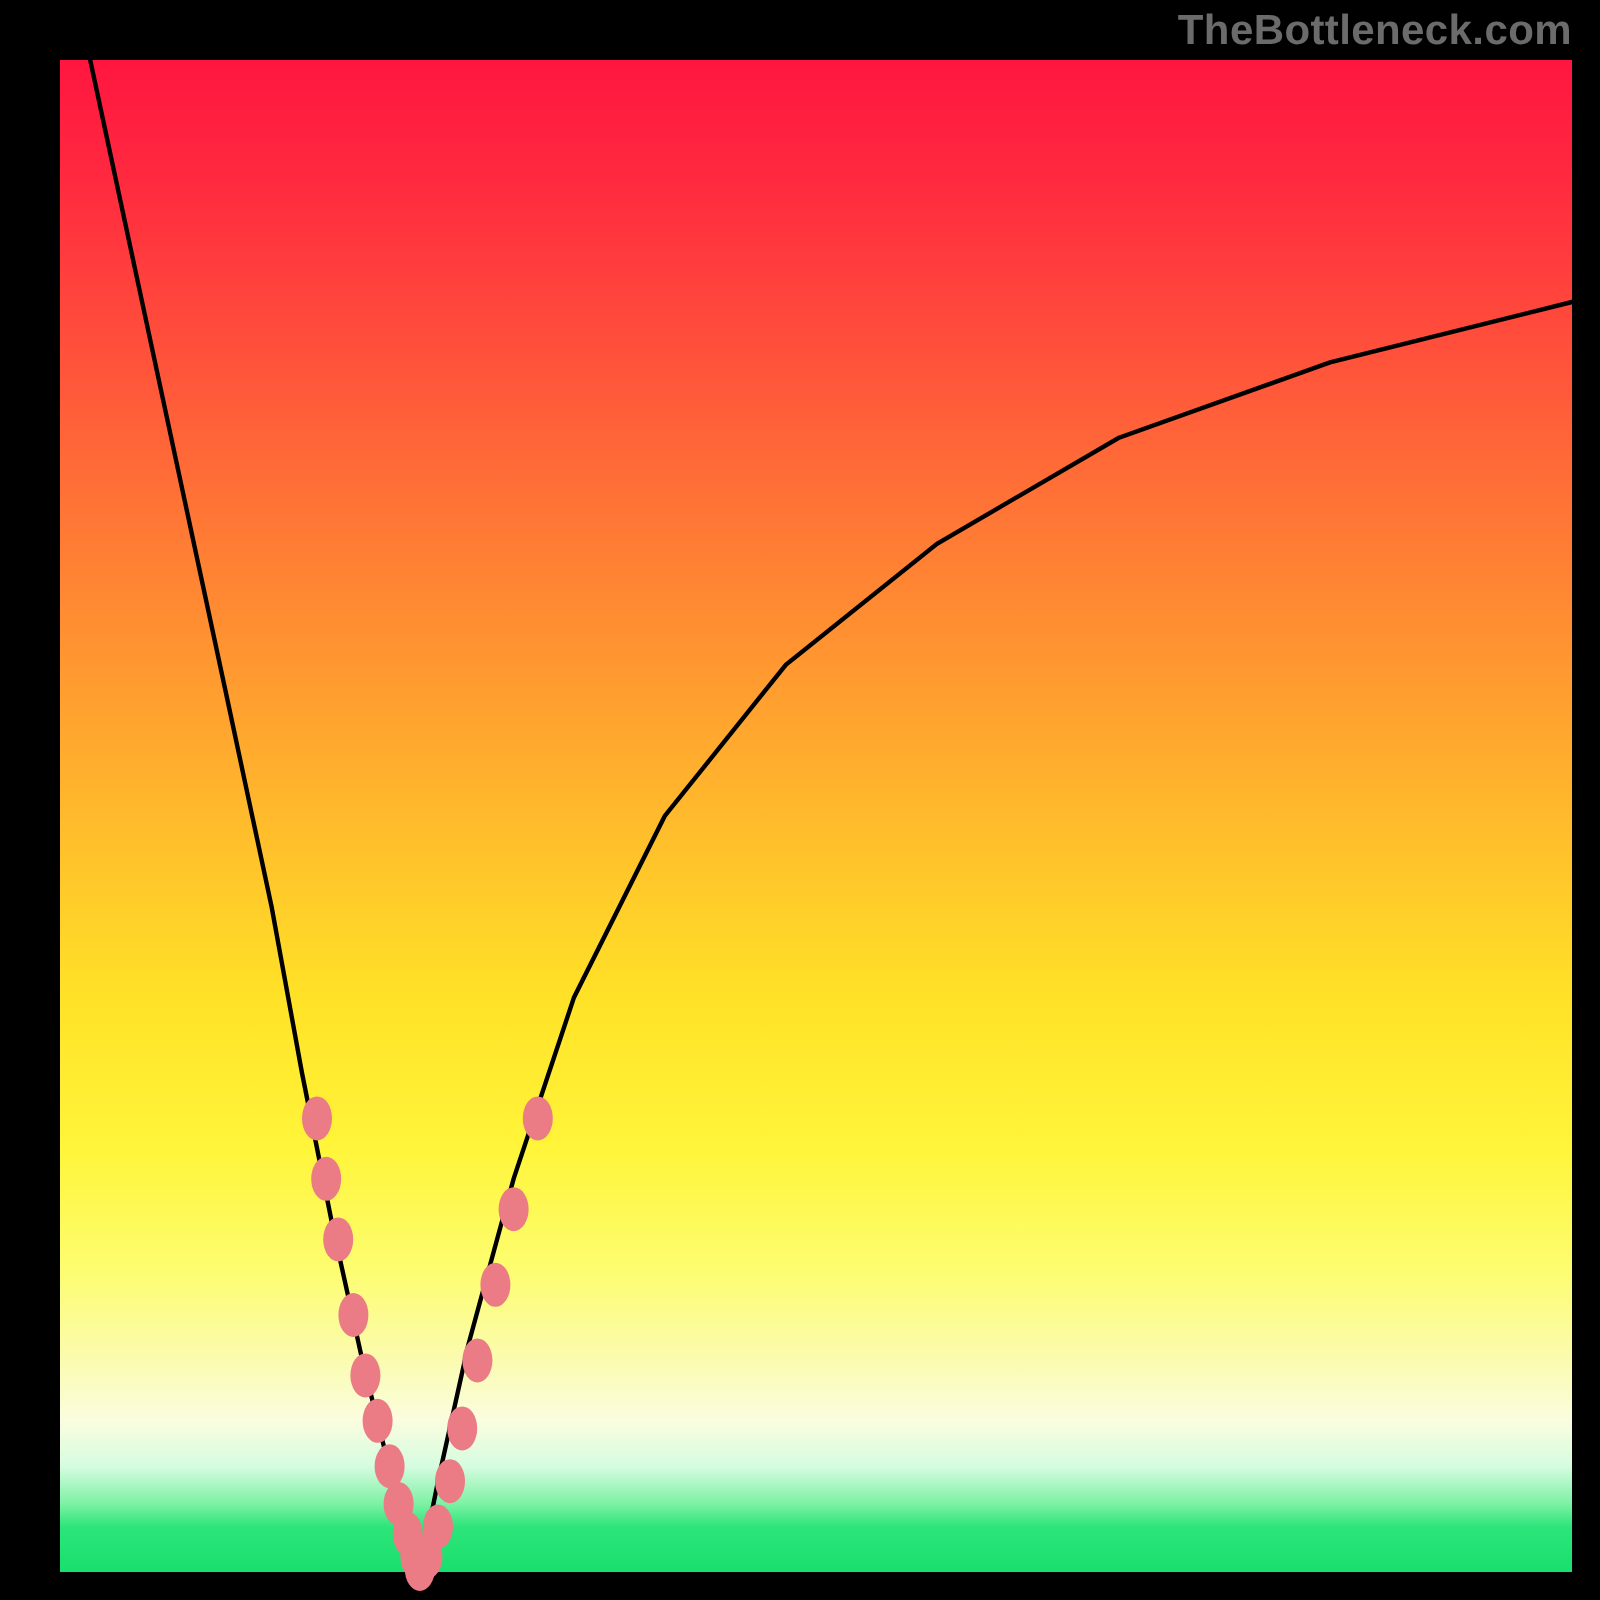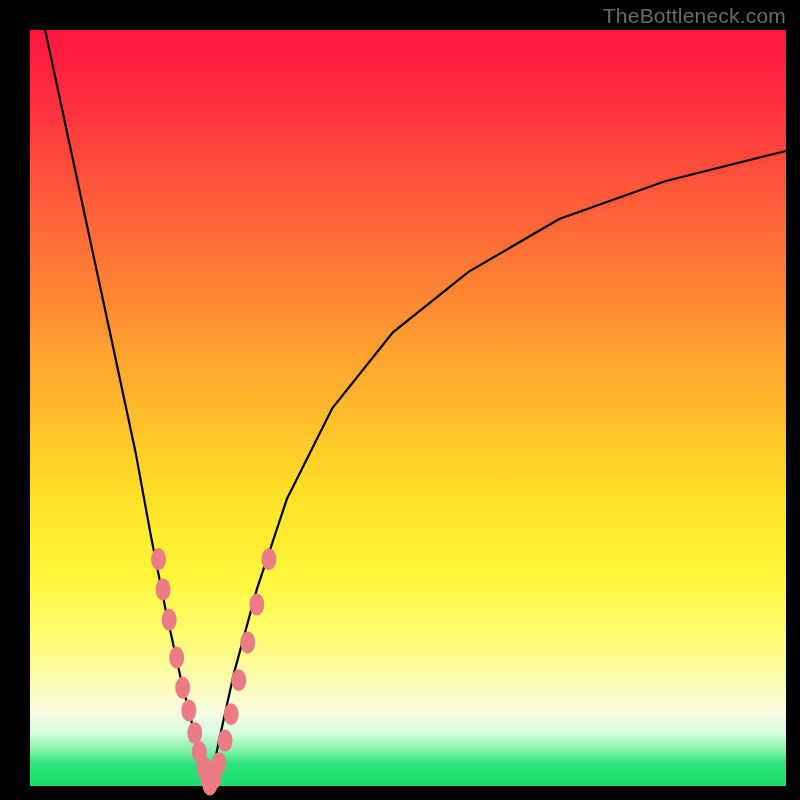--- a/index.html
+++ b/index.html
@@ -41,21 +41,21 @@
       #2de57a 97%,
       #19df6e 100%
     );
   }
   .watermark {
     position: absolute;
     top: 4px;
     right: 14px;
     color: #6b6b6b;
     font-size: 21px;
-    font-weight: 400;
+    font-weight: 700;
     letter-spacing: 0.2px;
     user-select: none;
   }
   svg.curve {
     position: absolute;
     left: 0;
     top: 0;
     width: 756px;
     height: 756px;
     overflow: visible;

